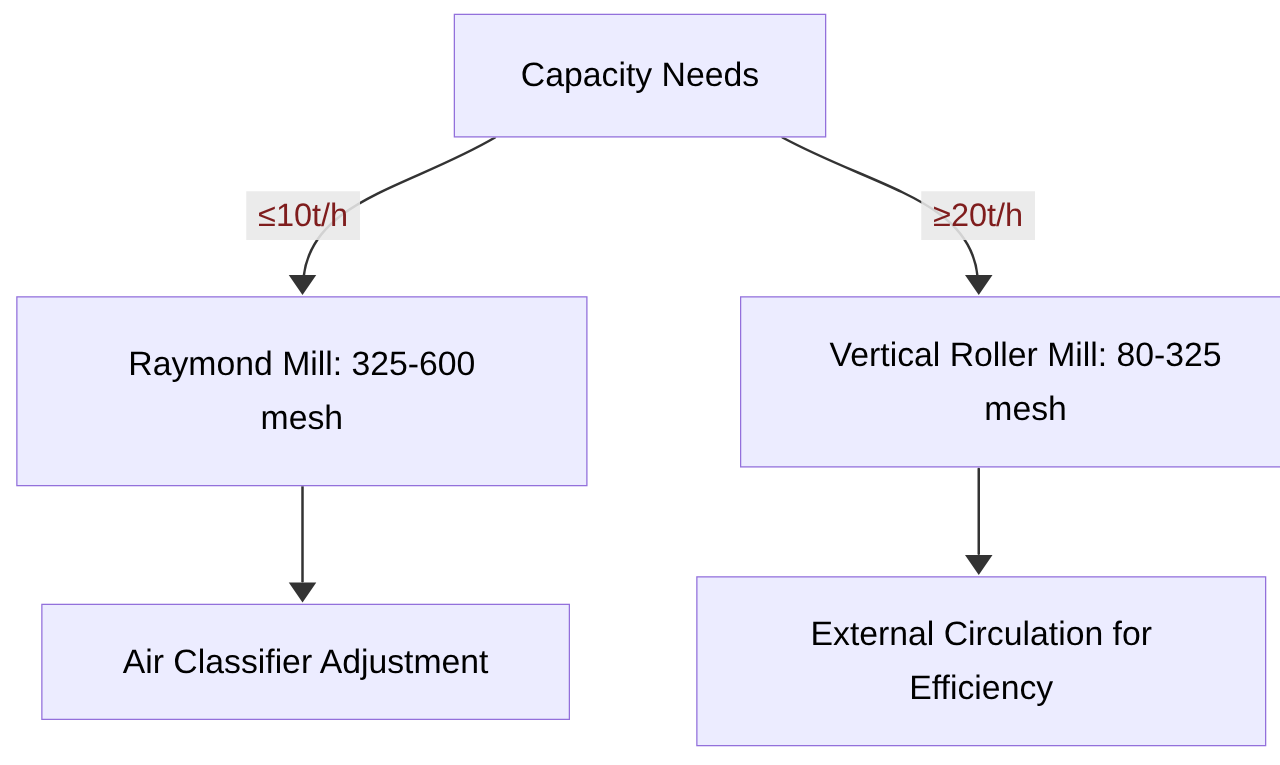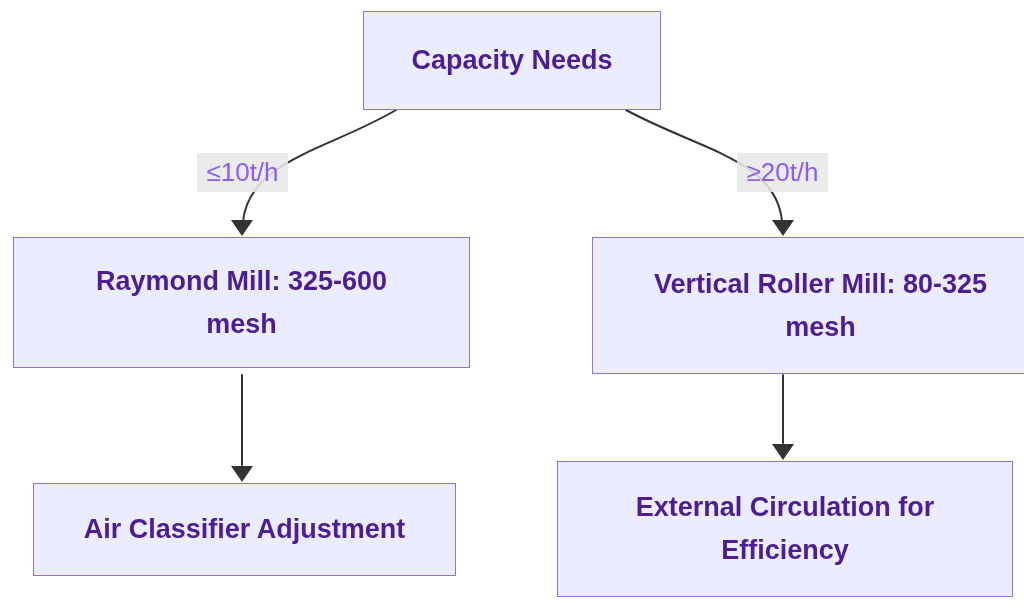--- a/index.html
+++ b/index.html
@@ -34,43 +34,42 @@
   }
   .node {
     position: absolute;
     box-sizing: border-box;
     background: #ececff;
     border: 1.8px solid #9370db;
     display: flex;
     align-items: center;
     justify-content: center;
     text-align: center;
-    color: #4c1d95;
+    color: #000000;
     font-size: 27px;
     line-height: 1.58;
-    font-weight: bold;
   }
   .node .node-label {
     white-space: pre-line;
   }
   .edge-label {
     position: absolute;
     box-sizing: border-box;
     background: rgba(232, 232, 232, 0.88);
-    color: #8b5cf6;
+    color: #7f1d1d;
     font-size: 26px;
     display: flex;
     align-items: center;
     justify-content: center;
     text-align: center;
     line-height: 1.4;
   }
   
   #node-capacity   { left: 363px; top: 11px;  width: 298px; height: 99px;  }
-  #node-raymond    { left: 13px;  top: 237px; width: 457px; height: 131px; }
+  #node-raymond    { left: 13px;  top: 237px; width: 457px; height: 152px; }
   #node-vertical   { left: 556px; top: 237px; width: 457px; height: 137px; margin-left: 36px; }
   #node-air        { left: 33px;  top: 483px; width: 423px; height: 93px;  }
   #node-external   { left: 557px; top: 461px; width: 456px; height: 136px; }
   
   #edge-label-left  { left: 197px; top: 153px; min-width: 91px; height: 39px; padding: 0 4px; }
   #edge-label-right { left: 737px; top: 153px; min-width: 91px; height: 39px; padding: 12px 4px; }
 </style>
 </head>
 <body>
 

